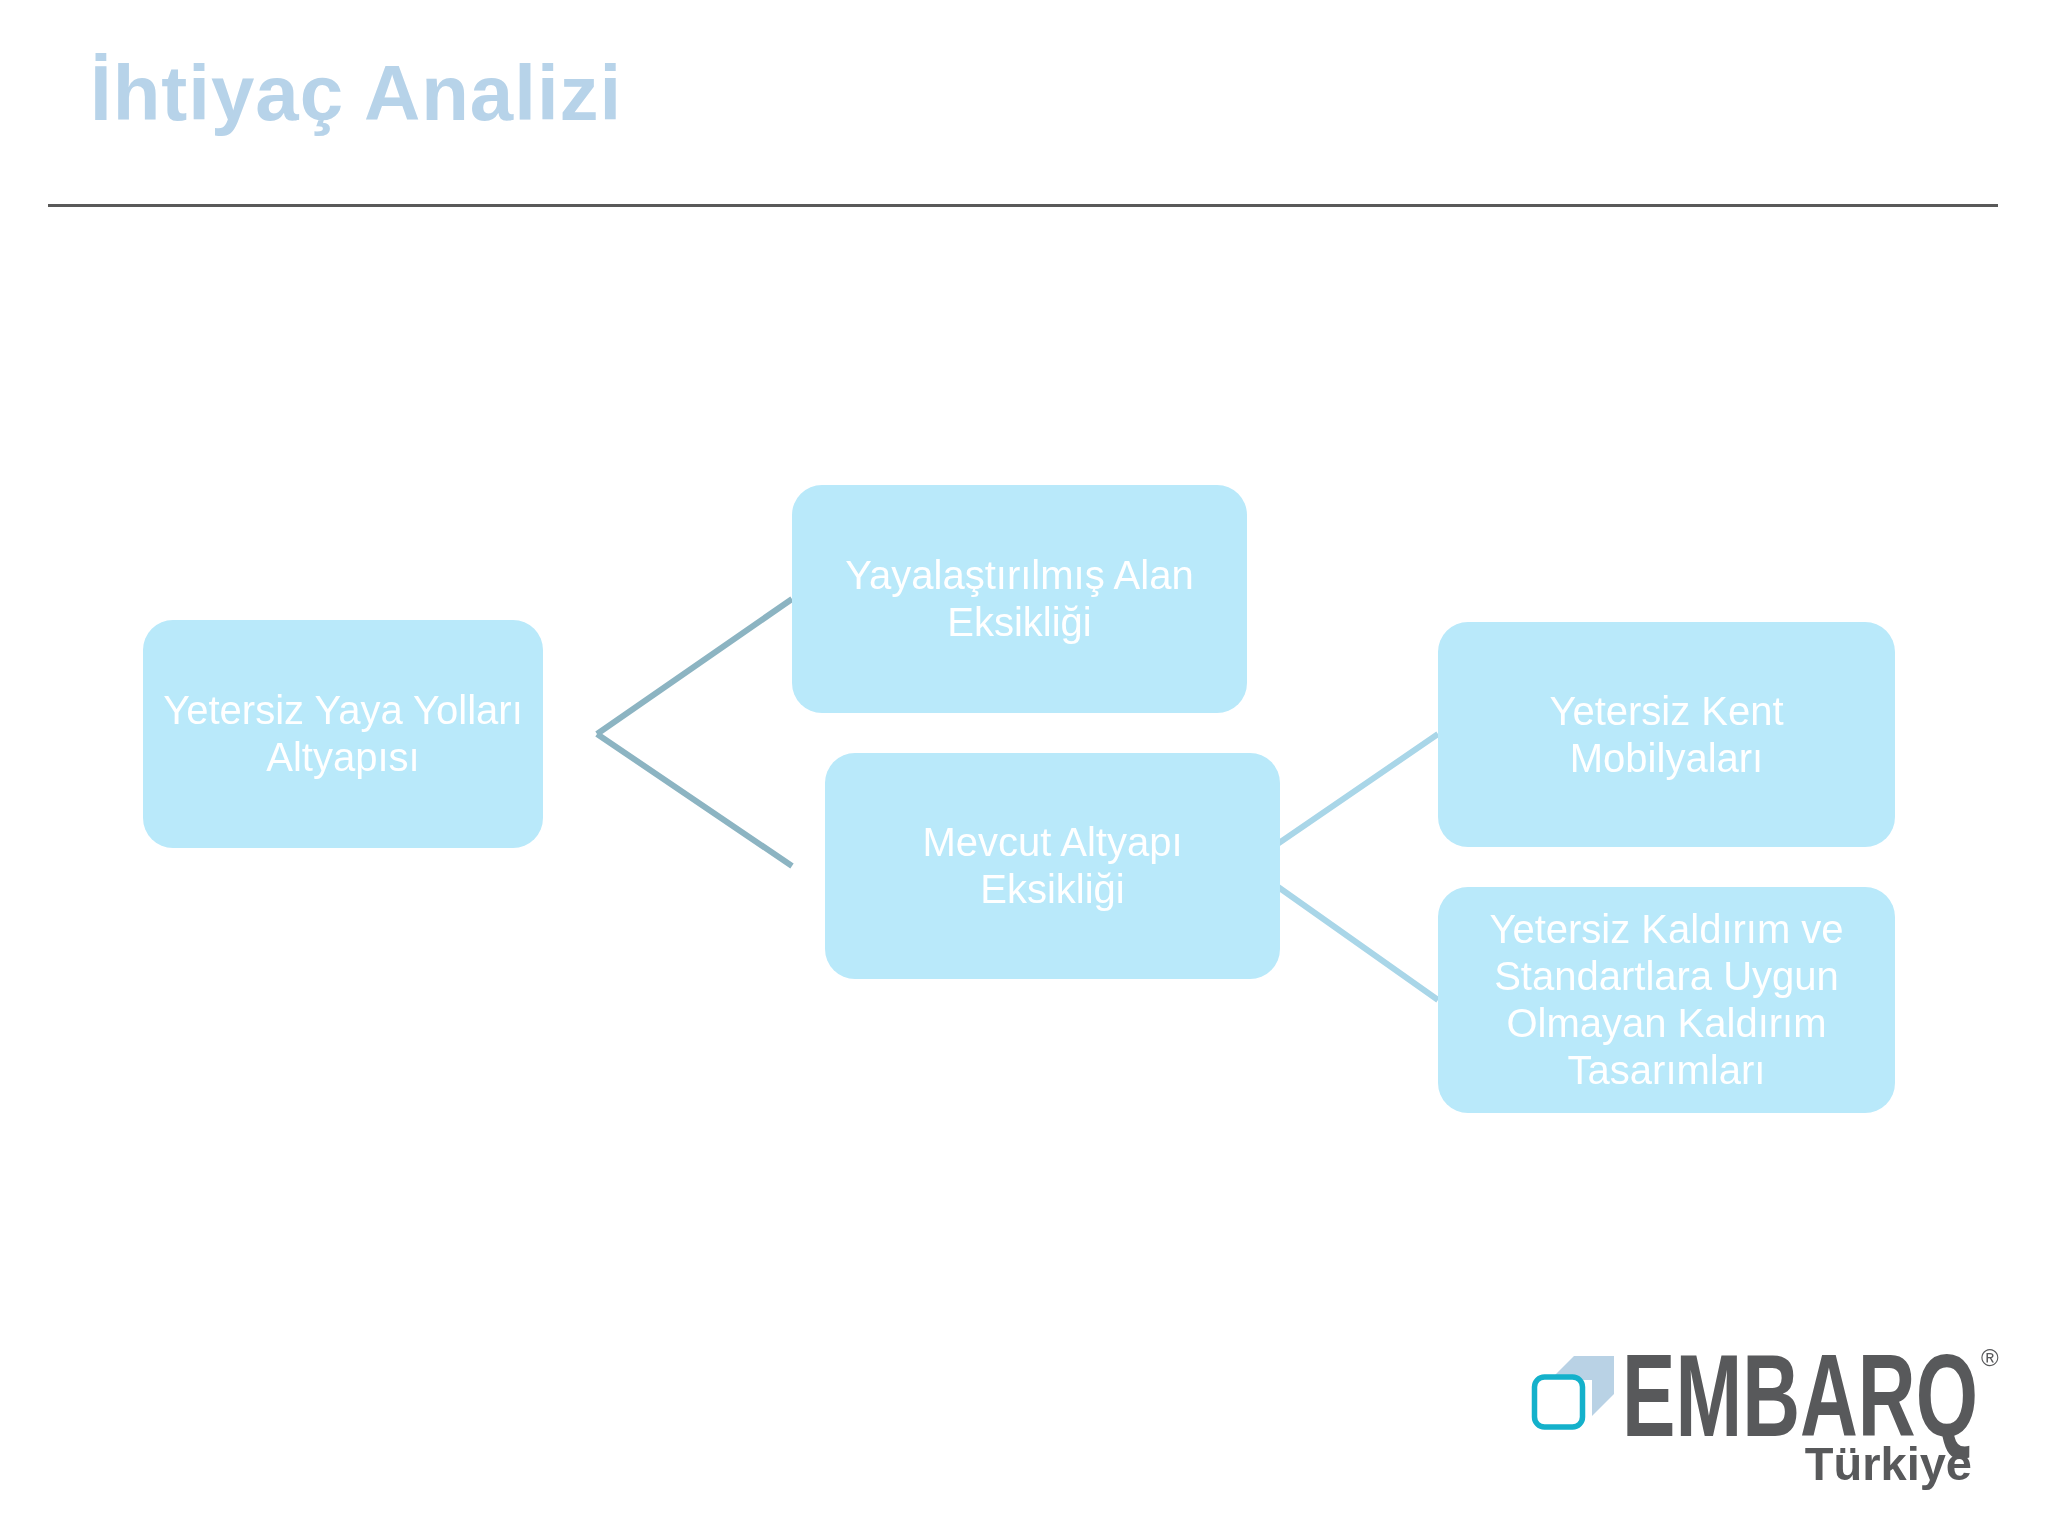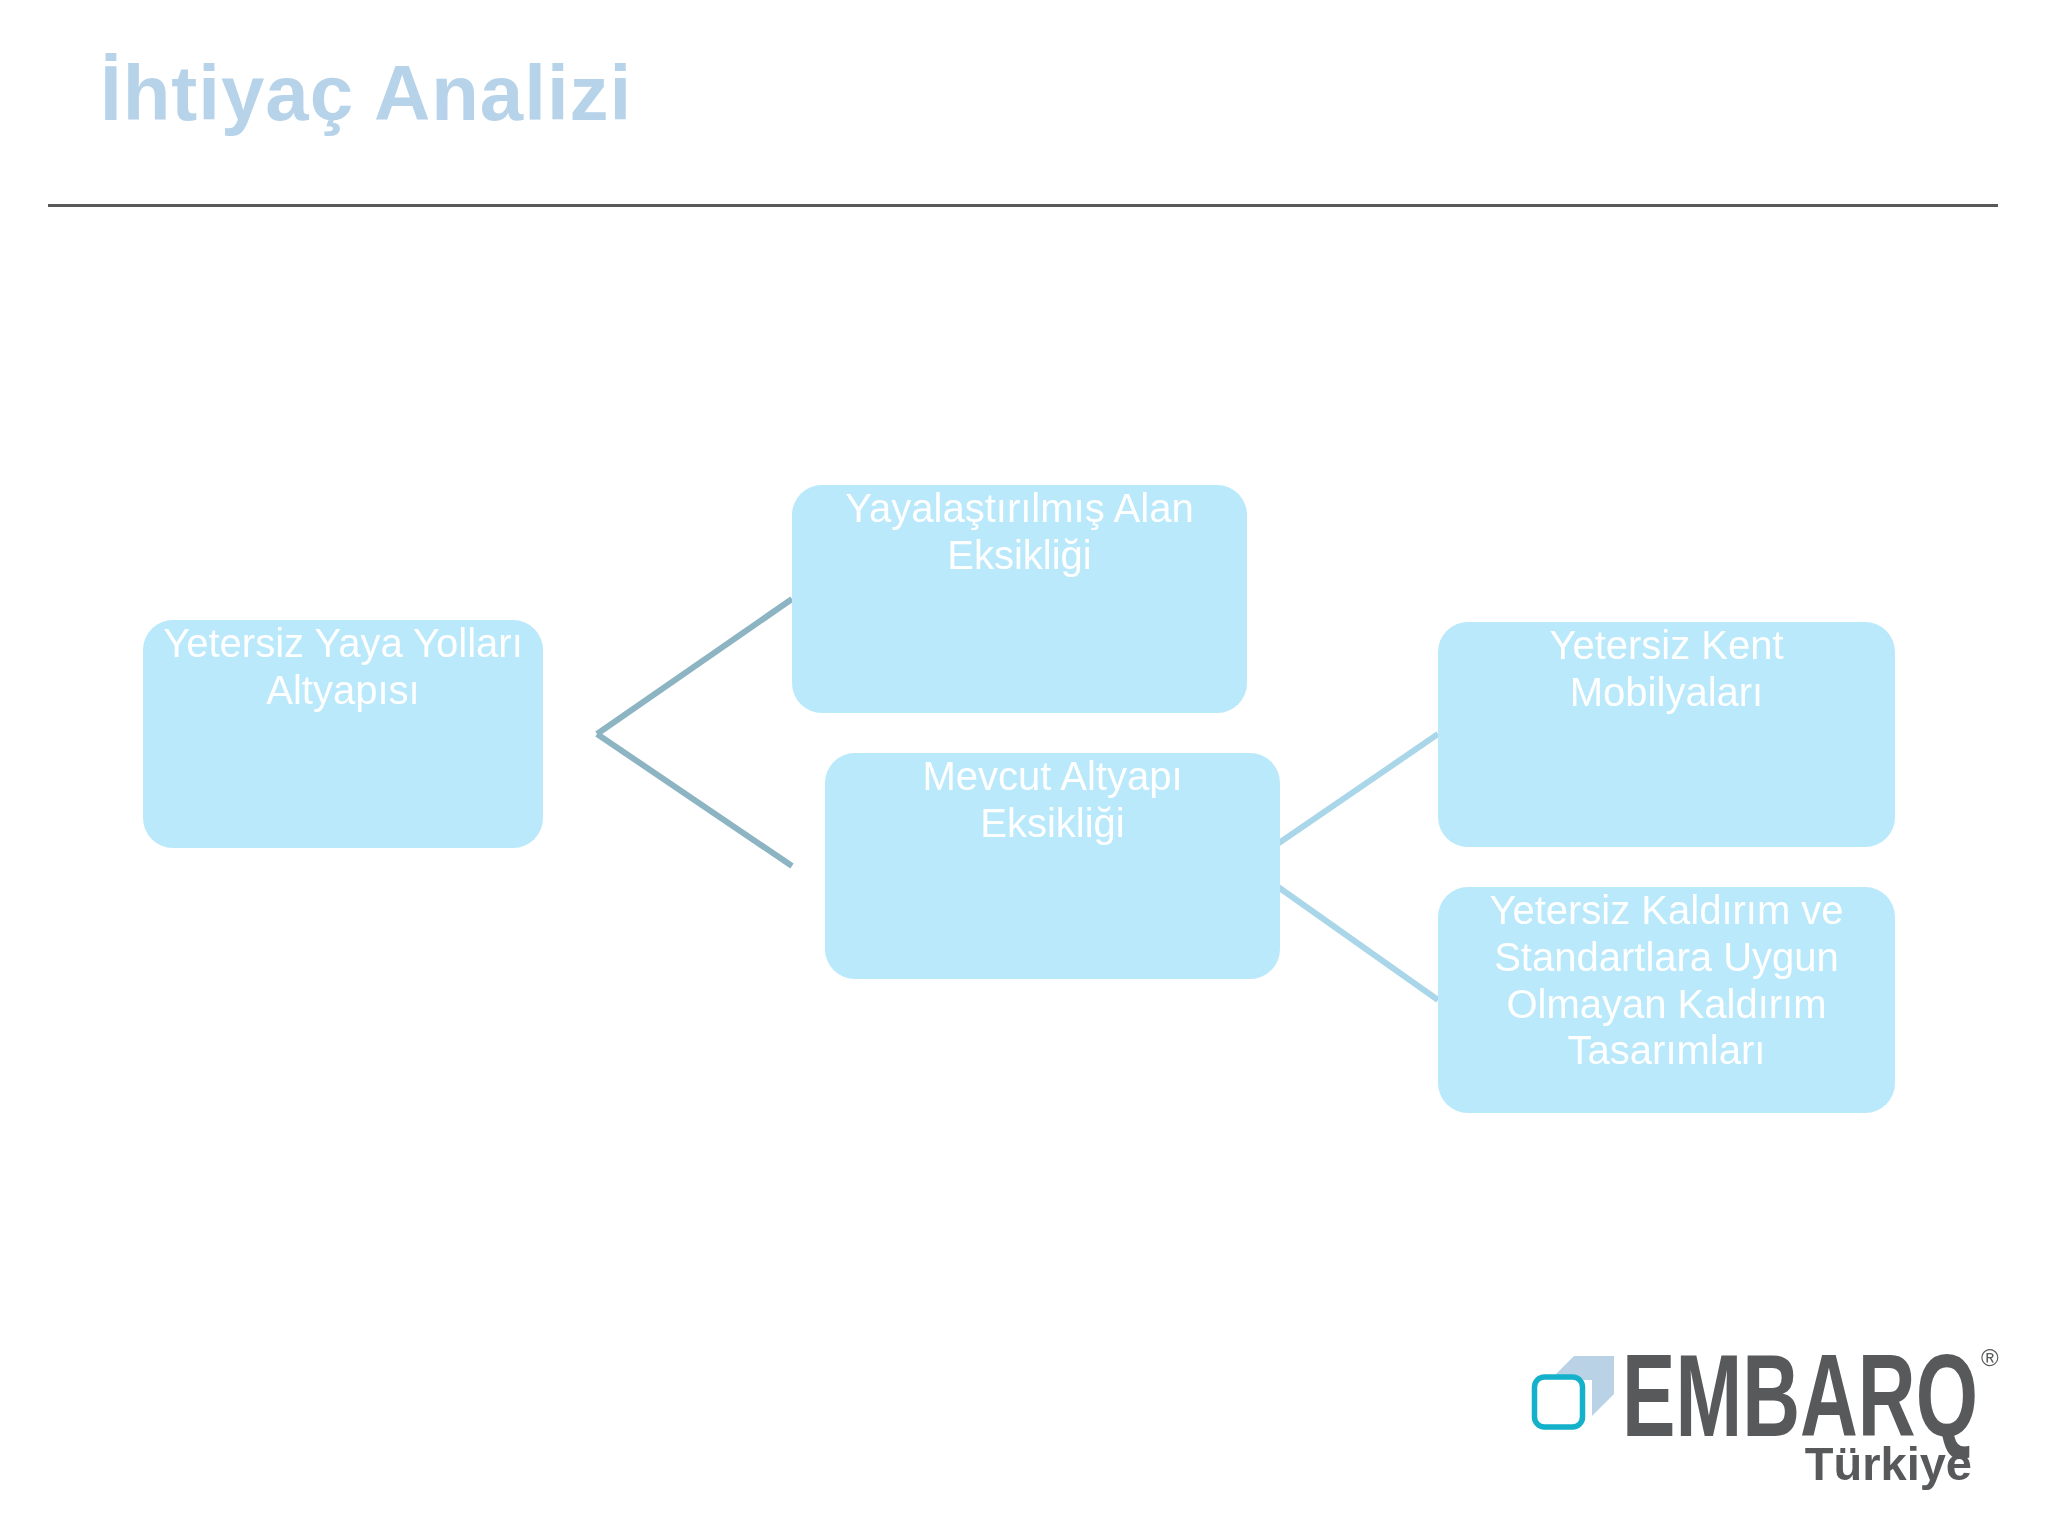--- a/index.html
+++ b/index.html
@@ -12,21 +12,21 @@
     background: var(--background, #ffffff);
   }
   .slide {
     position: relative;
     width: 2048px;
     height: 1536px;
     background: var(--background, #ffffff);
   }
   .title {
     position: absolute;
-    left: 100px;
+    left: 90px;
     top: 48px;
     margin: 0;
     font-size: 78px;
     font-weight: 700;
     letter-spacing: 1px;
     color: var(--title-color, #b7d3e9);
     white-space: nowrap;
   }
   .divider {
     position: absolute;
@@ -45,21 +45,21 @@
   }
   .conn-left  { stroke: var(--connector-left, #8cb4c2);  stroke-width: 6; fill: none; }
   .conn-right { stroke: var(--connector-right, #a9d6e8); stroke-width: 6; fill: none; }
   .box {
     position: absolute;
     box-sizing: border-box;
     border-radius: 30px;
     background: var(--box-fill, #b9e9fa);
     color: var(--box-text, #ffffff);
     display: flex;
-    align-items: flex-start;
+    align-items: center;
     justify-content: center;
     text-align: center;
     font-size: 40px;
     line-height: 1.17;
     padding: 0 10px;
   }
   .box span { white-space: pre-line; }
   .box-left         { left: 143px;  top: 620px; width: 400px; height: 228px; }
   .box-mid-top      { left: 792px;  top: 485px; width: 455px; height: 228px; }
   .box-mid-bottom   { left: 792px;  top: 753px; width: 455px; height: 226px; margin-left: 33px; }

